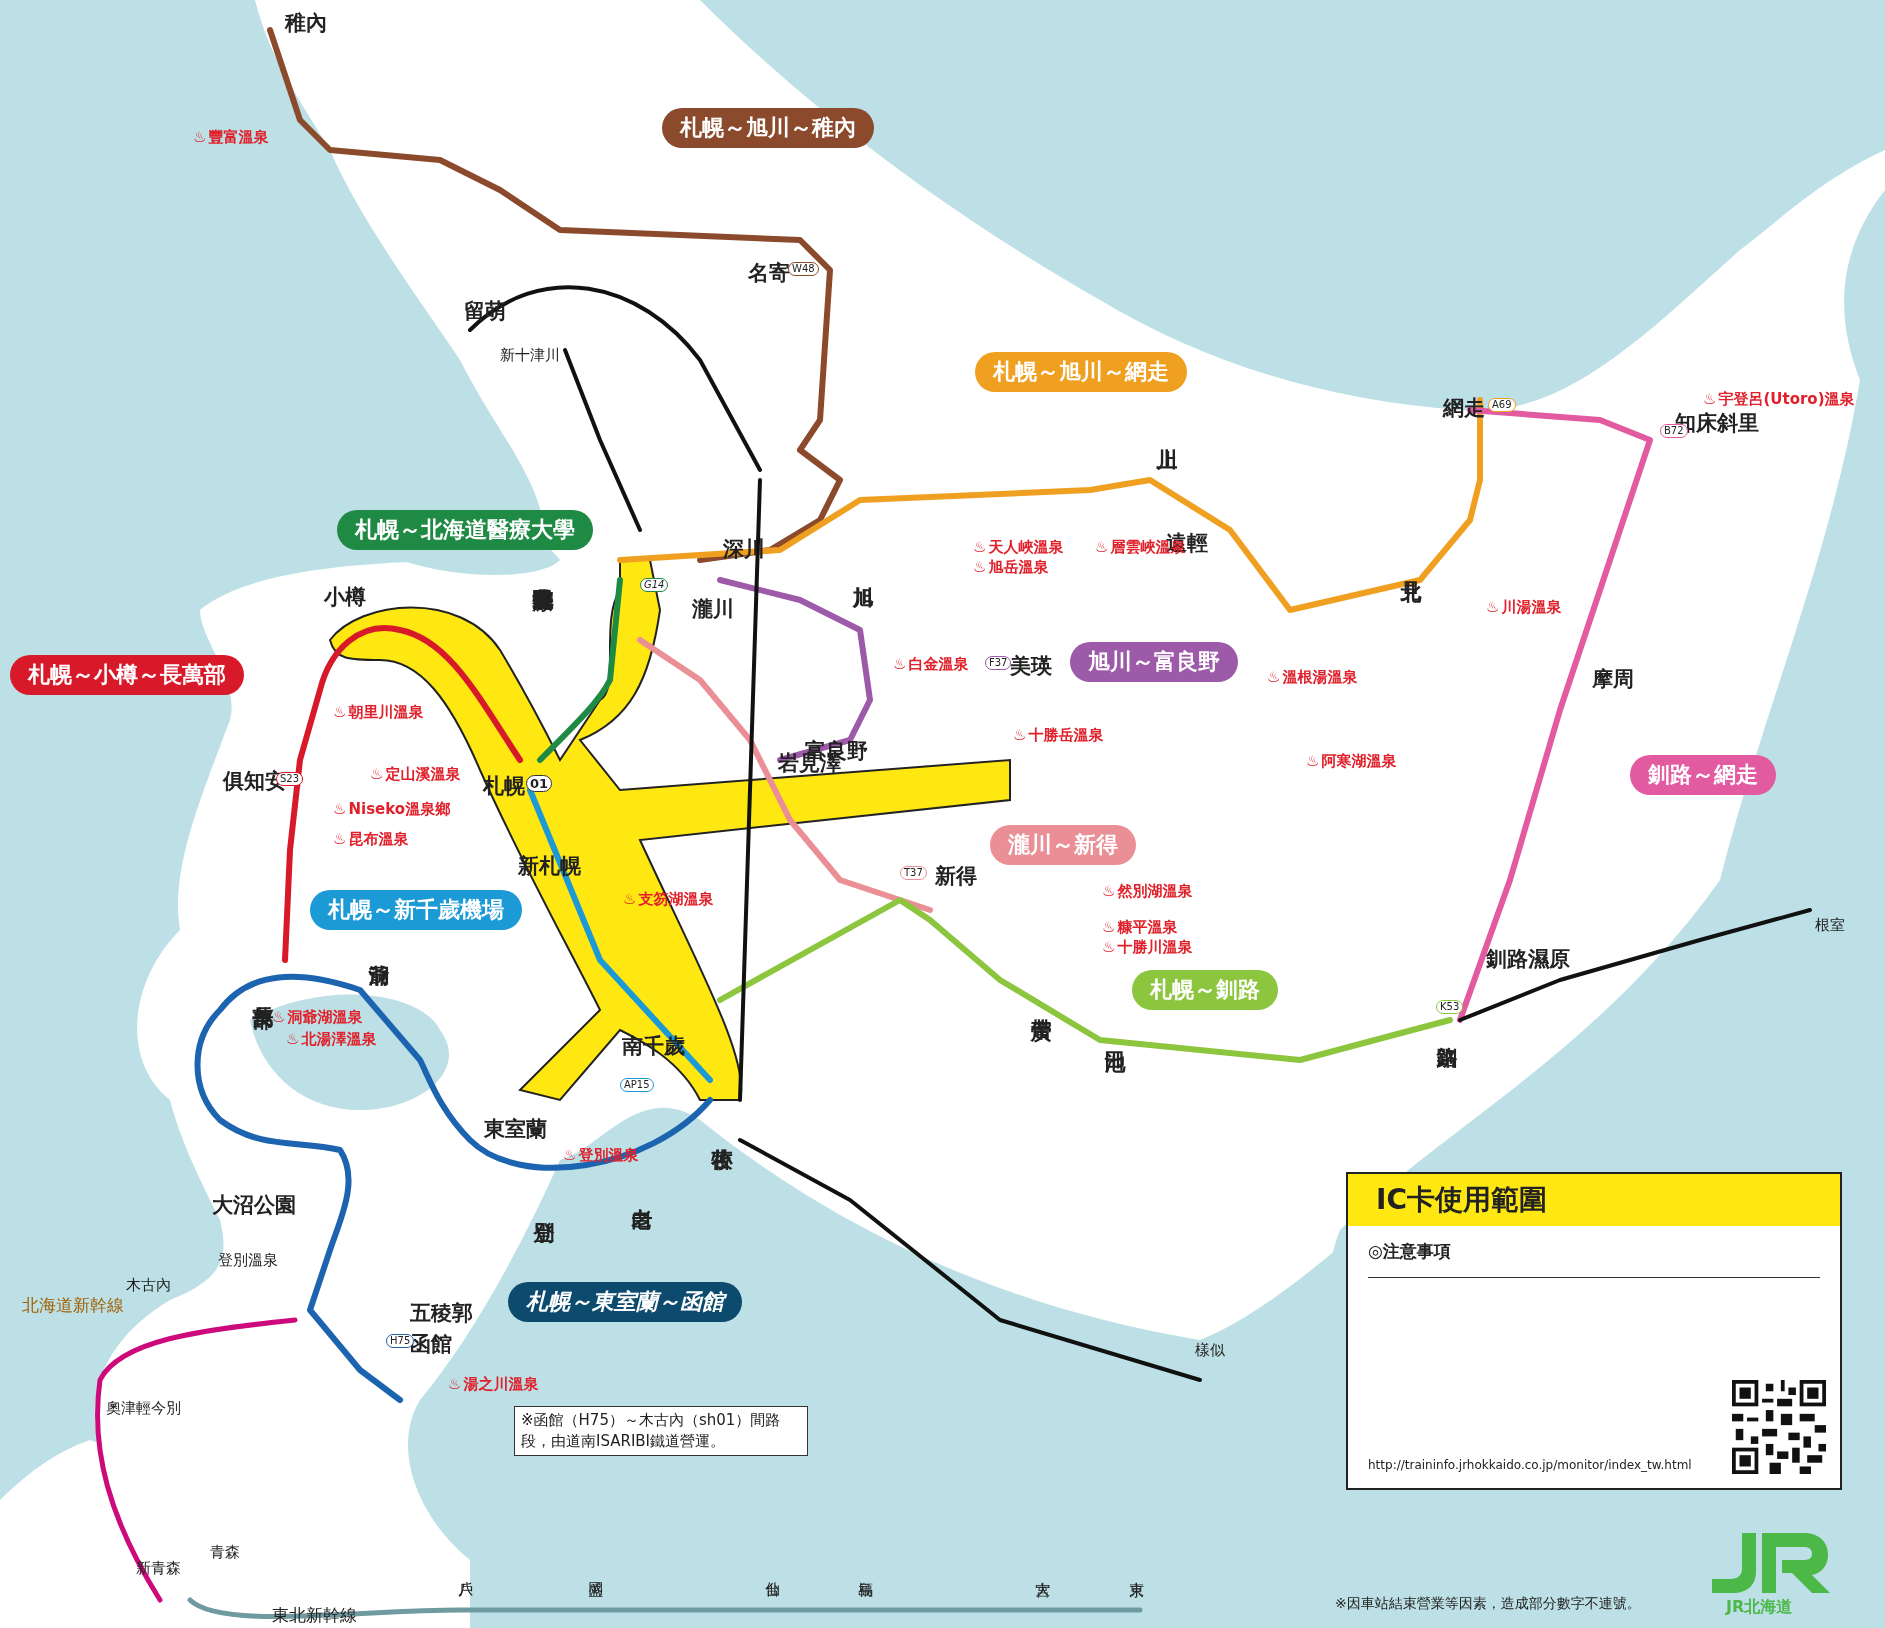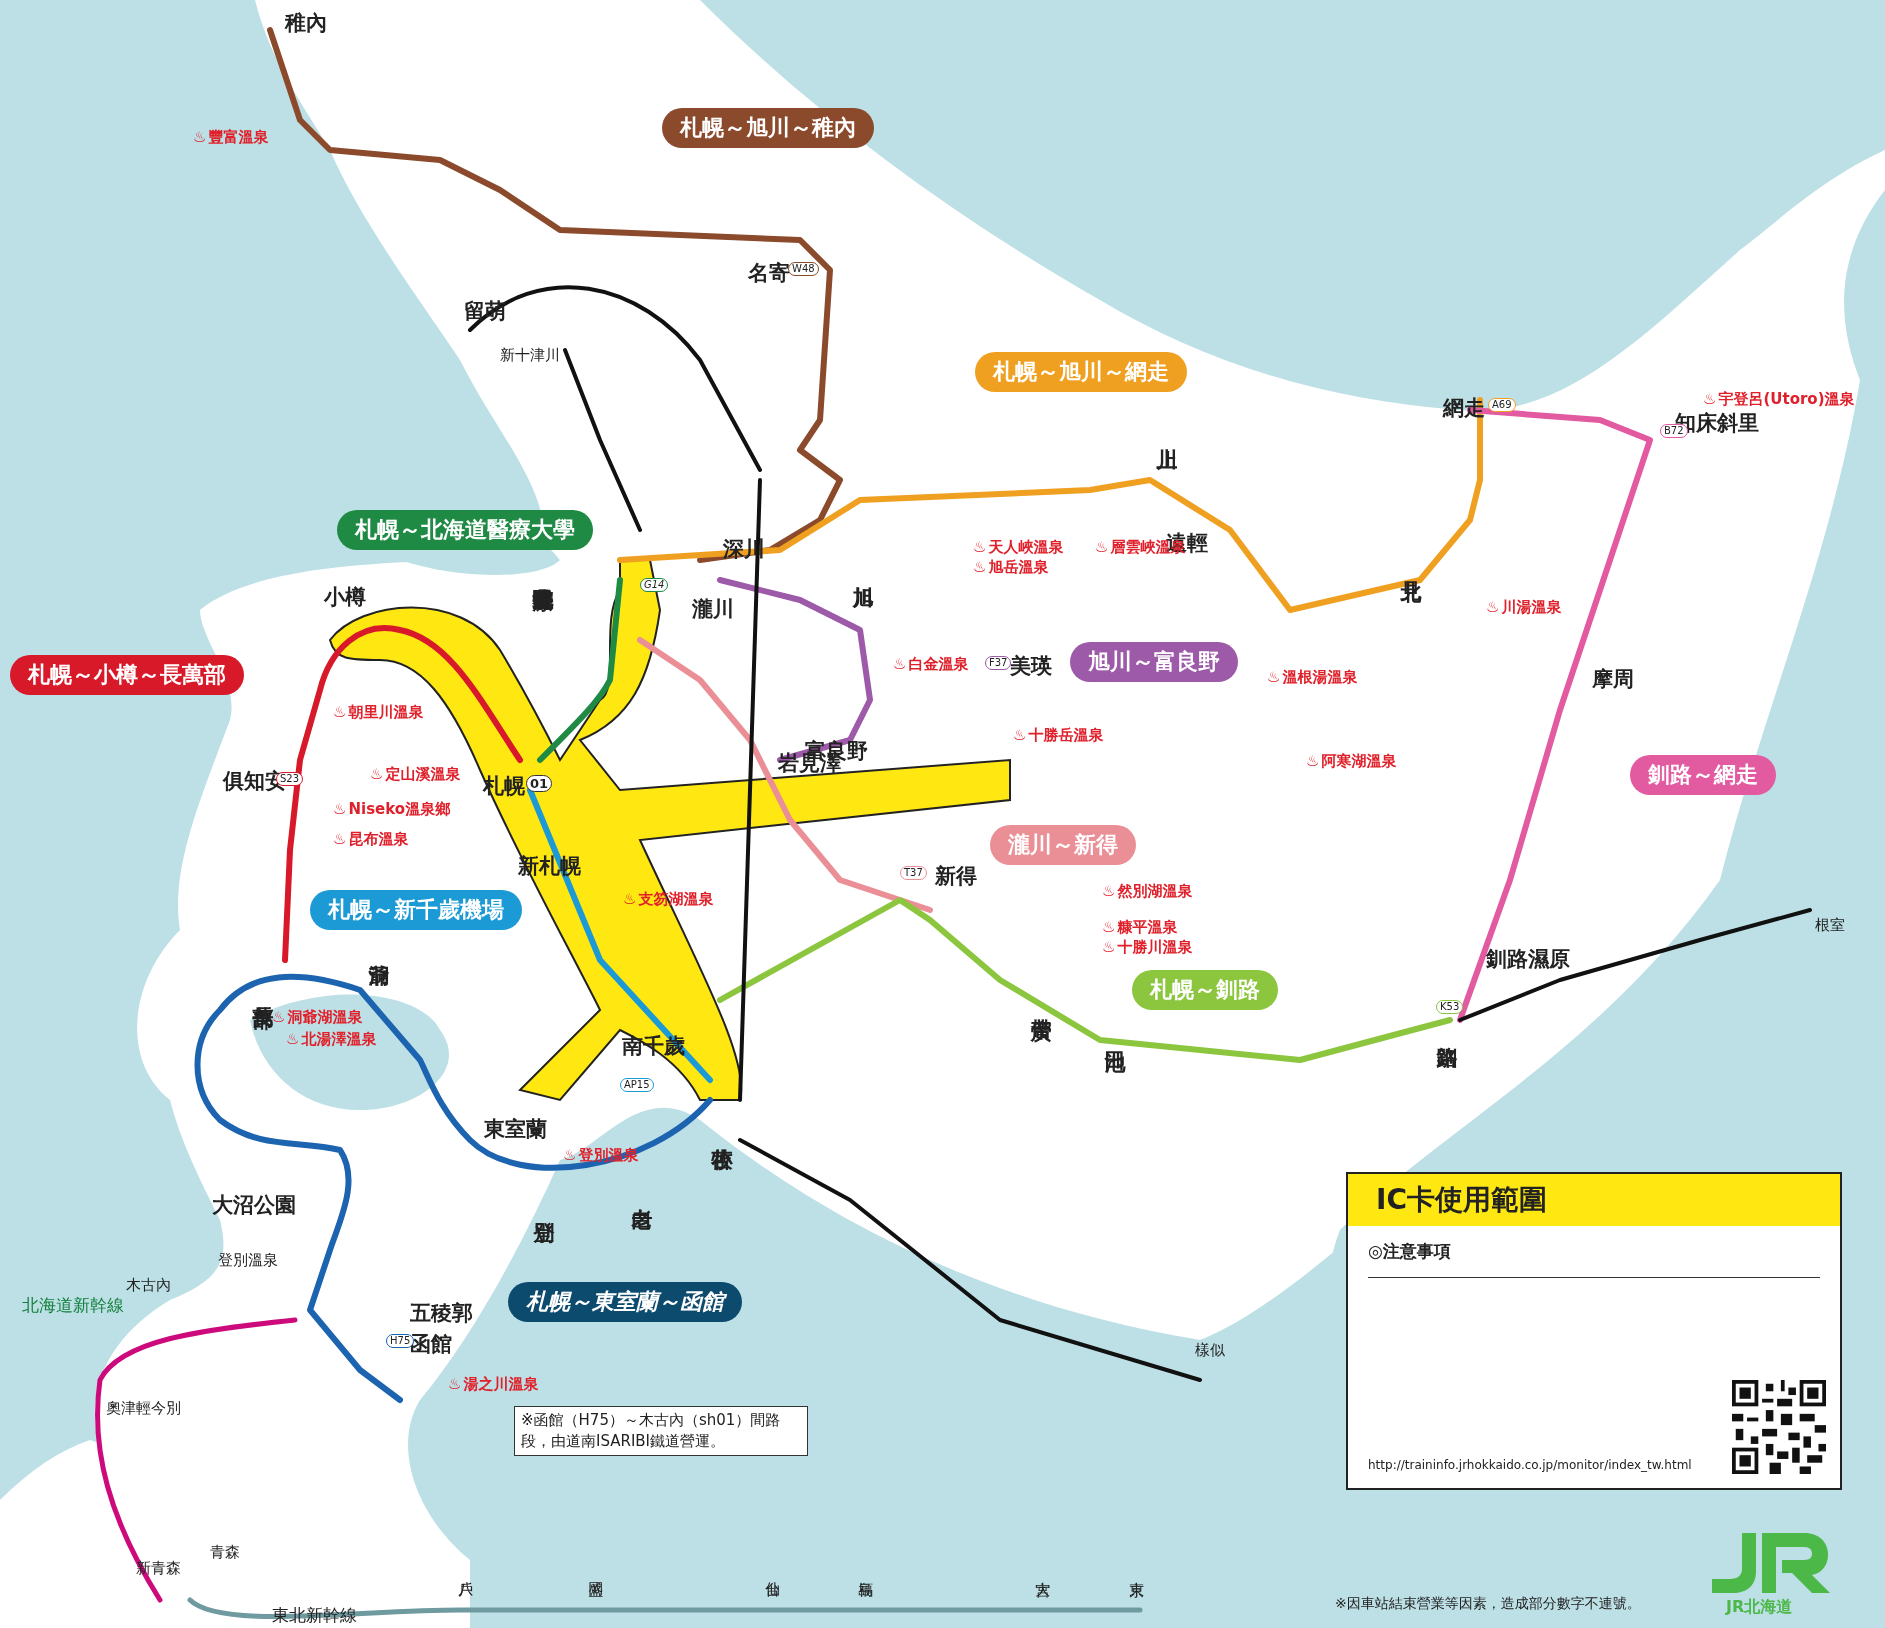--- a/index.html
+++ b/index.html
@@ -107,21 +107,21 @@
 <div class="lbl" style="left:126px;top:1278px;text-align:center;">木古內</div>
 <div class="lbl" style="left:106px;top:1401px;">奧津輕今別</div>
 <div class="lbl" style="left:136px;top:1561px;">新青森</div>
 <div class="lbl" style="left:210px;top:1545px;">青森</div>
 <div class="lbl big" style="left:464px;top:300px;">留萌</div>
 <div class="lbl" style="left:500px;top:348px;">新十津川</div>
 <div class="lbl big v" style="left:532px;top:572px;">北海道醫療大學</div>
 <div class="lbl" style="left:1815px;top:918px;">根室</div>
 <div class="lbl" style="left:1195px;top:1343px;text-align:center;">樣似</div>
 
-<div class="lbl" style="left:22px;top:1297px;color:#15803d;font-size:17px;">北海道新幹線</div>
+<div class="lbl" style="left:22px;top:1297px;color:#a16207;font-size:17px;">北海道新幹線</div>
 <div class="lbl" style="left:272px;top:1607px;font-size:17px;">東北新幹線</div>
 <div class="lbl v" style="left:457px;top:1570px;">八戶</div>
 <div class="lbl v" style="left:587px;top:1570px;">盛岡</div>
 <div class="lbl v" style="left:764px;top:1570px;">仙台</div>
 <div class="lbl v" style="left:857px;top:1570px;">福島</div>
 <div class="lbl v" style="left:1034px;top:1570px;">大宮</div>
 <div class="lbl v" style="left:1128px;top:1570px;">東京</div>
 
 <div class="onsen" style="left:193px;top:128px;"><span class="ico">♨</span><span>豐富溫泉</span></div>
 <div class="onsen" style="left:333px;top:703px;"><span class="ico">♨</span><span>朝里川溫泉</span></div>

